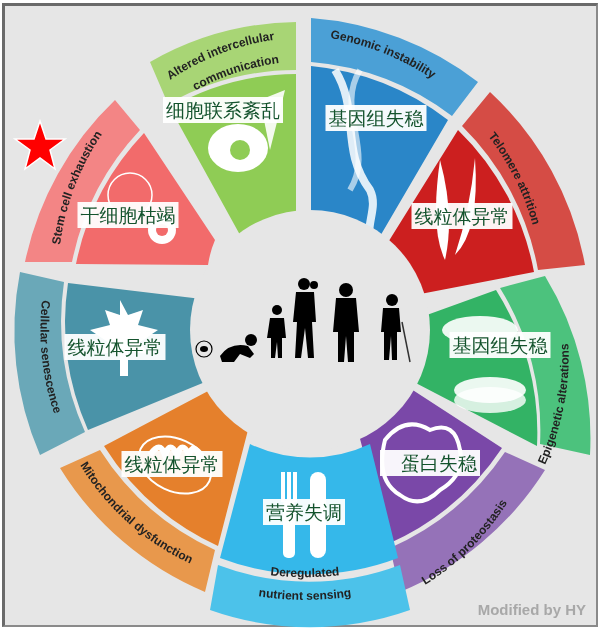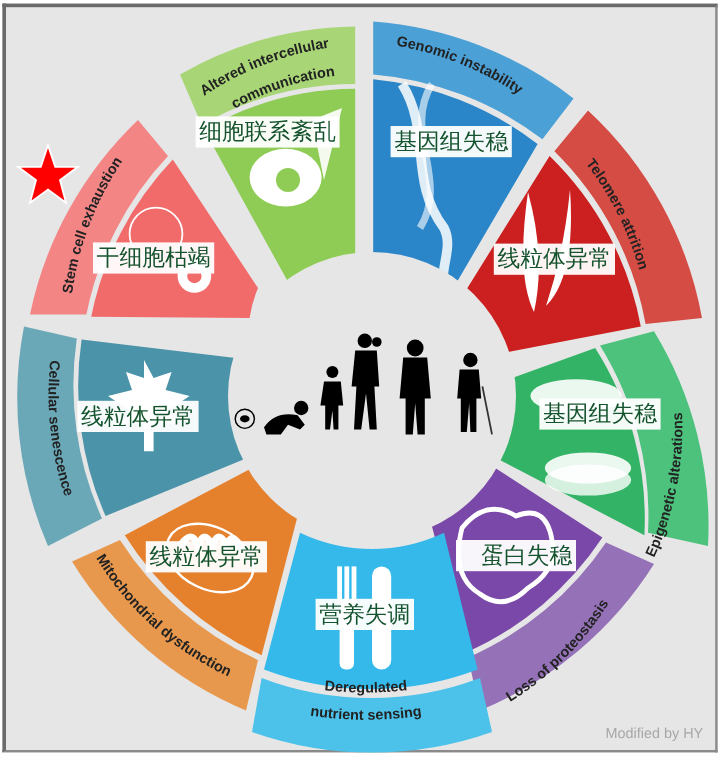--- a/index.html
+++ b/index.html
@@ -1,20 +1,20 @@
 <!DOCTYPE html>
 <html><head>
 <meta charset="utf-8">
 <style>
   html, body { margin:0; padding:0; background:#ffffff; }
   body { width:604px; height:635px; position:relative; overflow:hidden; font-family:"Liberation Sans", "DejaVu Sans", sans-serif; }
   .frame { position:absolute; left:2px; top:3px; width:596px; height:624px; background:#e6e6e6; border-left:3px solid #6a6a6a; border-top:3px solid #6a6a6a; border-right:2px solid #8a8a8a; border-bottom:2px solid #8a8a8a; box-sizing:border-box; }
   svg.wheel { position:absolute; left:0; top:0; }
   .cn-label { position:absolute; background:rgba(255,255,255,0.95); color:#14532d; font-family:"DejaVu Sans", sans-serif; font-size:19px; line-height:24px; padding:1px 3px; white-space:nowrap; transform:translate(-50%,-50%); }
-  .credit { position:absolute; right:18px; bottom:17px; color:#a8a8a8; font-weight:normal; font-size:12px; font-family:"Liberation Sans", sans-serif; }
+  .credit { position:absolute; right:18px; bottom:17px; color:#a8a8a8; font-weight:bold; font-size:15px; font-family:"Liberation Sans", sans-serif; }
   .star { position:absolute; left:12px; top:118px; width:56px; height:56px; }
 </style>
 </head>
 <body>
 
 <div class="frame"></div>
 
 <svg class="wheel" width="604" height="635" viewBox="0 0 604 635">
   <defs>
     <path id="arc-comm" d="M 170 80 A 250 250 0 0 1 290 38"></path>

